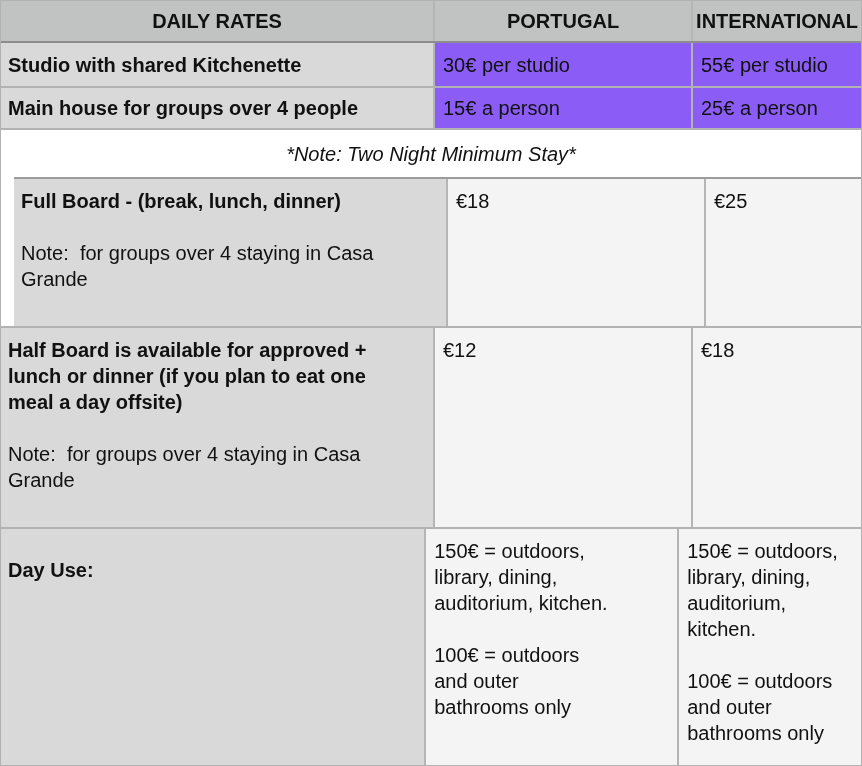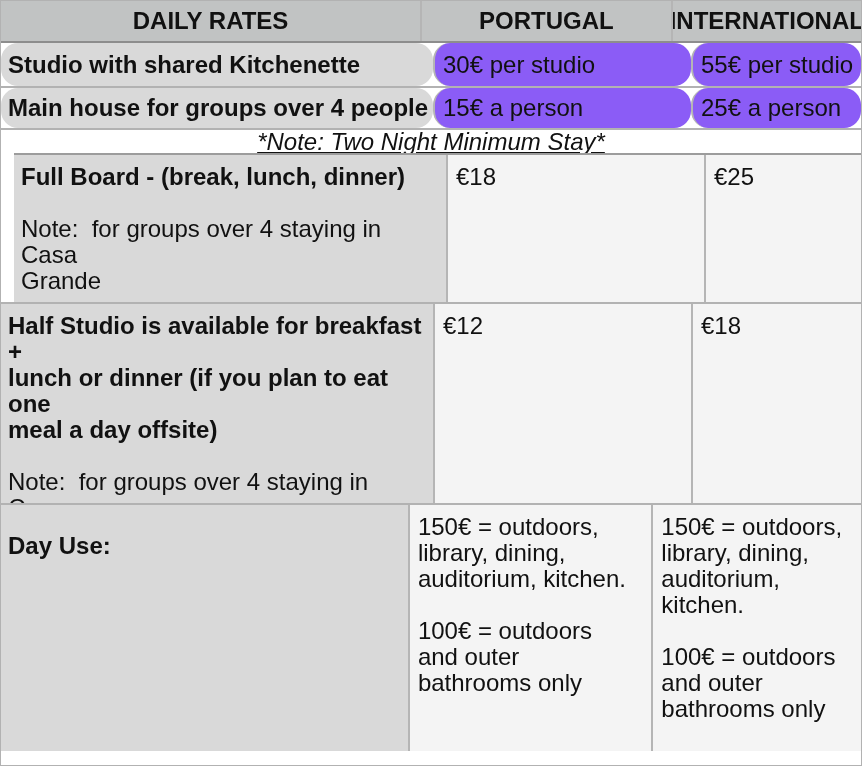--- a/index.html
+++ b/index.html
@@ -9,21 +9,21 @@
     font-family: "Liberation Sans", "DejaVu Sans", sans-serif;
     color: #111111;
   }
   .rates-table {
     width: 862px;
     height: 766px;
     box-sizing: border-box;
     border: 1px solid #b2b2b2;
     display: flex;
     flex-direction: column;
-    font-size: 24px;
+    font-size: 20px;
     line-height: 26px;
     overflow: hidden;
   }
   .row {
     display: flex;
     box-sizing: border-box;
     flex: 0 0 auto;
   }
   .cell {
     box-sizing: border-box;
@@ -42,36 +42,34 @@
     justify-content: center;
     font-weight: 700;
   }
 
   
   .row-studio { height: 43px; }
   .row-main   { height: 42px; border-top: 2px solid #b2b2b2; }
   .row-studio .cell, .row-main .cell {
     display: flex;
     align-items: center;
-    border-radius: 17px;
   }
   .row-studio .c1, .row-main .c1 { padding-left: 7px; font-weight: 700; }
   .row-studio .c2, .row-studio .c3 { background: #8b5cf6; padding-left: 8px; }
   .row-main .c2, .row-main .c3 { background: #8b5cf6; padding-left: 8px; }
 
   
   .row-note {
-    height: 25px;
+    height: 49px;
     border-top: 2px solid #b2b2b2;
     background: #ffffff;
     display: flex;
     align-items: center;
     justify-content: center;
     font-style: italic;
-    text-decoration: underline;
   }
 
   
   .row-full { height: 149px; border-top: 2px solid #9c9c9c; margin-left: 13px; }
   .row-half { height: 201px; border-top: 2px solid #b2b2b2; }
   .row-day  { height: 248px; border-top: 2px solid #b2b2b2; }
   .row-full .c1, .row-half .c1, .row-day .c1 {
     padding: 9px 4px 0 7px;
   }
   .row-day .c1 { padding-top: 28px; }
@@ -140,21 +138,21 @@
     <div class="cell c2">
       <span>€18</span>
     </div>
     <div class="cell c3">
       <span>€25</span>
     </div>
   </div>
 
   <div class="row row-half">
     <div class="cell c1">
-      <div class="cell-title pre">Half Studio is available for breakfast +
+      <div class="cell-title pre">Half Board is available for approved +
 lunch or dinner (if you plan to eat one
 meal a day offsite)</div>
       <div class="cell-note pre">Note:  for groups over 4 staying in Casa
 Grande</div>
     </div>
     <div class="cell c2">
       <span>€12</span>
     </div>
     <div class="cell c3">
       <span>€18</span>

